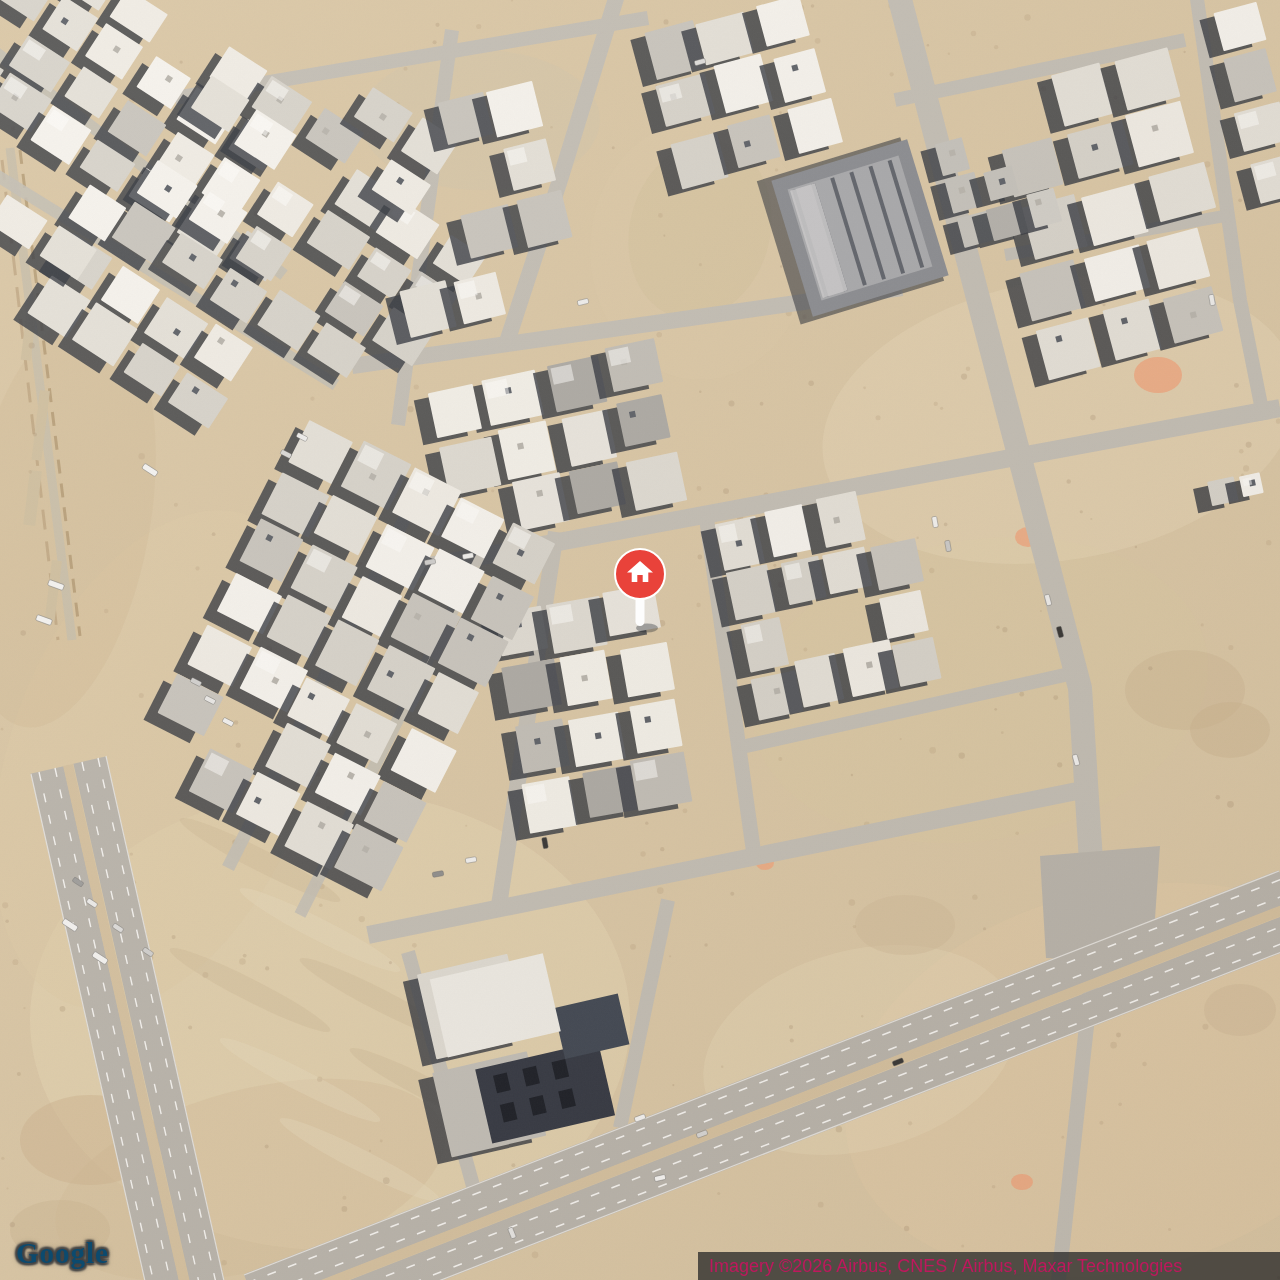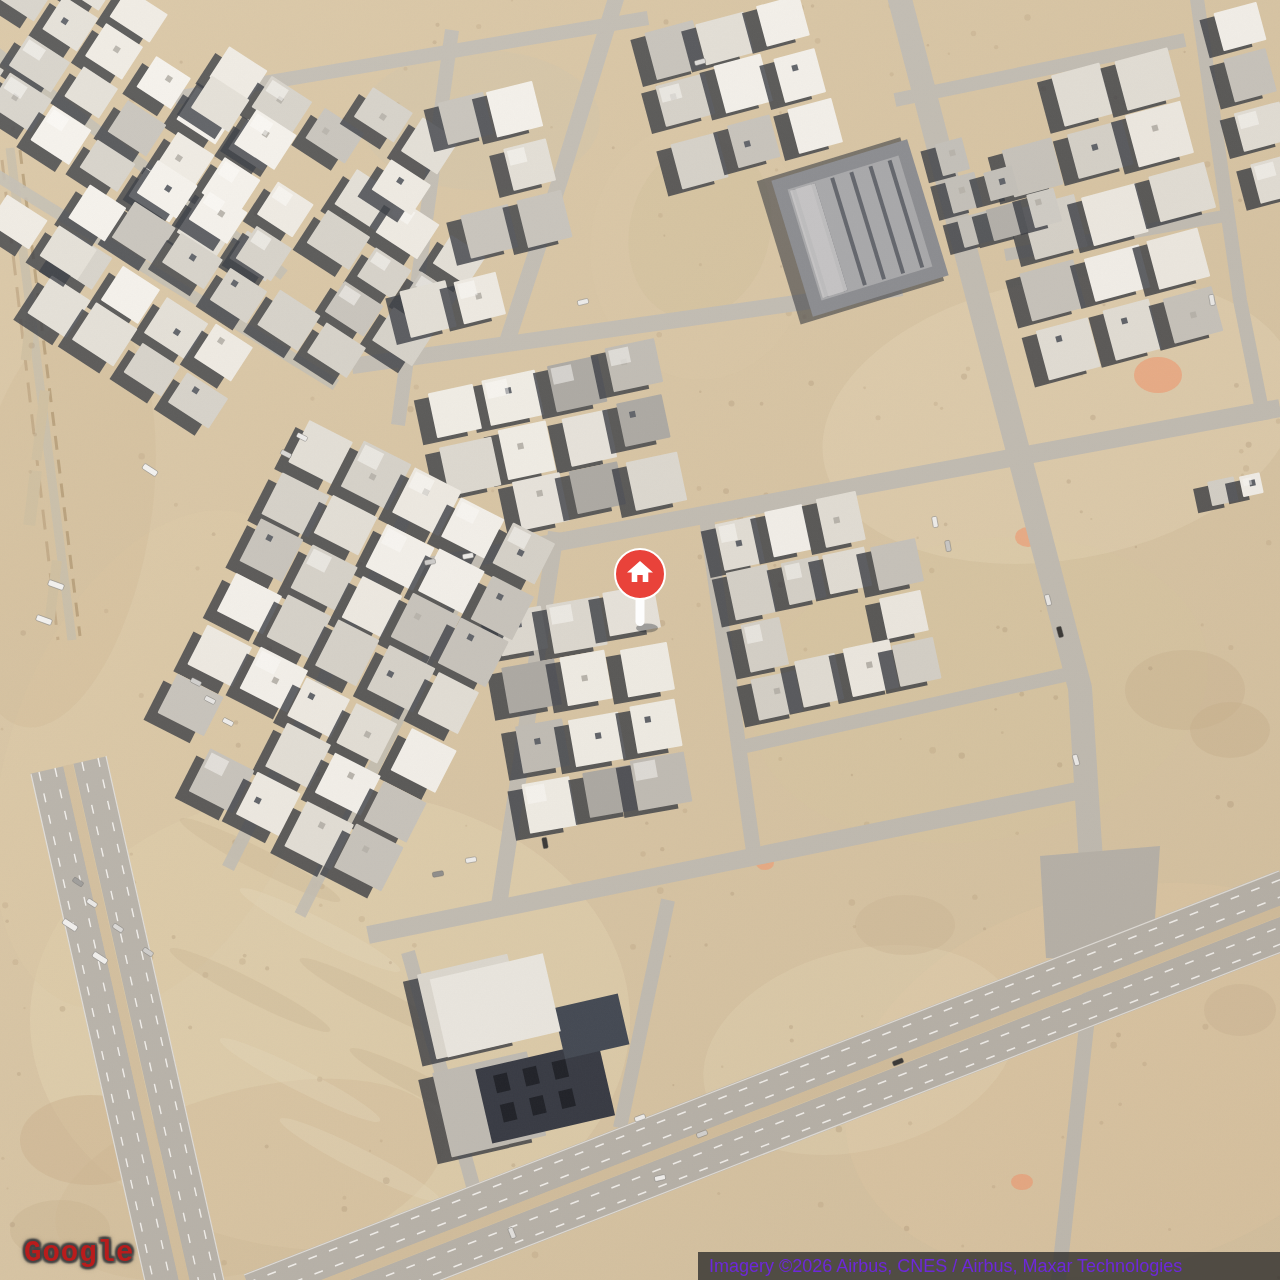--- a/index.html
+++ b/index.html
@@ -1,33 +1,33 @@
 <!DOCTYPE html>
 <html><head>
 <meta charset="utf-8">
 <style>
   html,body{margin:0;padding:0;background:#d8c5a4;width:1280px;height:1280px;overflow:hidden;}
   .stage{position:relative;width:1280px;height:1280px;font-family:"Liberation Sans",sans-serif;}
   .stage svg{position:absolute;left:0;top:0;display:block;}
   .glogo{
-    position:absolute;left:24px;top:1237px;
-    font-family:Liberation Mono, monospace;
-    font-size:29px;font-weight:700;letter-spacing:1px;color:#b91c1c;
+    position:absolute;left:16px;top:1237px;
+    font-family:Liberation Serif, serif;
+    font-size:29px;font-weight:700;letter-spacing:1px;color:#0c4a6e;
     text-shadow:
       -2px -2px 2px rgba(68,68,68,.85), 2px -2px 2px rgba(68,68,68,.85),
       -2px  2px 2px rgba(68,68,68,.85), 2px  2px 2px rgba(68,68,68,.85),
       0 -2px 2px rgba(68,68,68,.85), 0 2px 2px rgba(68,68,68,.85),
       -2px 0 2px rgba(68,68,68,.85), 2px 0 2px rgba(68,68,68,.85),
       0 0 6px rgba(50,50,50,.6);
     user-select:none;
   }
   .attrib{
     position:absolute;left:698px;right:0;top:1252px;height:28px;
     background:rgba(40,40,40,.76);
-    color:#6d28d9;font-size:18px;line-height:28px;
+    color:#be185d;font-size:18px;line-height:28px;
     padding-left:11px;white-space:nowrap;overflow:hidden;
   }
 </style>
 </head>
 <body>
 
 <div class="stage">
   <svg id="map" width="1280" height="1280" viewBox="0 0 1280 1280">
     <defs>
       <filter id="grain" x="0" y="0" width="100%" height="100%">

